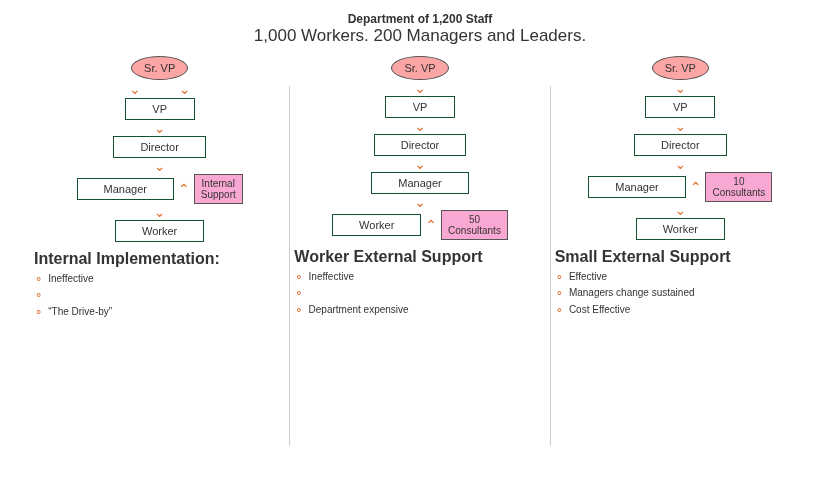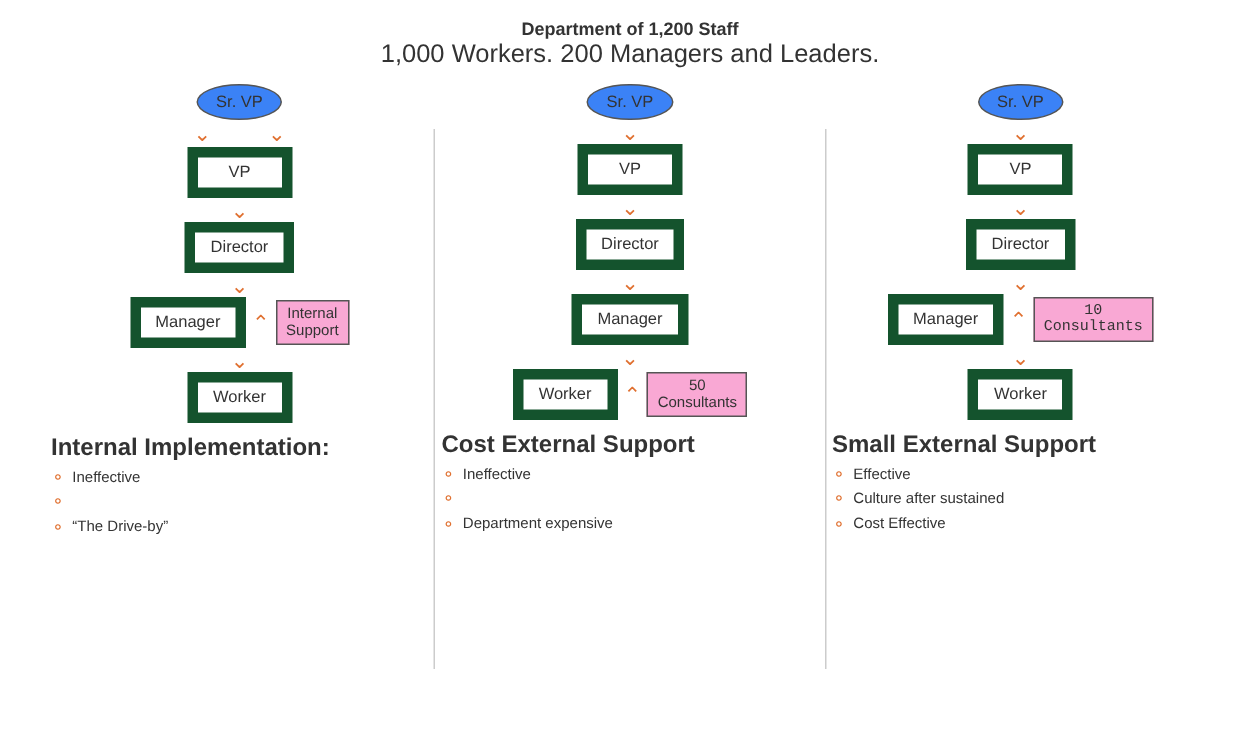--- a/index.html
+++ b/index.html
@@ -41,35 +41,35 @@
       width: 260px;
     }
     .org-chart {
       display: flex;
       flex-direction: column;
       align-items: center;
       width: 100%;
       margin-bottom: 8px;
     }
     .node-box {
-      border: 7px solid #14532d;
-      padding: 4px 10px;
+      border: 1px solid #14532d;
+      padding: 4px 26px;
       min-width: 70px;
       text-align: center;
       font-size: 11px;
       background: #fff;
       white-space: nowrap;
     }
     .node-oval {
       border: 1px solid #555;
       border-radius: 50%;
       padding: 5px 12px;
       text-align: center;
       font-size: 11px;
-      background: #3b82f6;
+      background: #fca5a5;
       white-space: nowrap;
     }
     .arrow-down {
       color: #e07030;
       font-size: 14px;
       line-height: 1;
       margin: 1px 0;
     }
     .arrow-left {
       color: #e07030;
@@ -208,21 +208,21 @@
         <div style="display:flex; align-items:center; gap:4px;">
           <div class="node-box">
             <span>Worker</span>
           </div>
           <div class="arrow-left">⌃</div>
           <div class="side-box" style="white-space:pre-line;">50
 Consultants</div>
         </div>
       </div>
       <div style="padding-left:4px;">
-        <div class="section-label">Cost External Support</div>
+        <div class="section-label">Worker External Support</div>
         <ul class="bullet-list">
           <li>
             <span class="bullet-circle">⚬</span>
             <span>Ineffective</span>
           </li>
           <li>
             <span class="bullet-circle">⚬</span>
           </li>
           <li>
             <span class="bullet-circle">⚬</span>
@@ -247,38 +247,38 @@
         <div class="node-box">
           <span>Director</span>
         </div>
         <div class="arrow-down">⌄</div>
 
         <div style="display:flex; align-items:center; gap:4px;">
           <div class="node-box">
             <span>Manager</span>
           </div>
           <div class="arrow-left">⌃</div>
-          <div class="side-box" style="white-space:pre-line;font-family:Liberation Mono, monospace;">10
+          <div class="side-box" style="white-space:pre-line;">10
 Consultants</div>
         </div>
         <div class="arrow-down">⌄</div>
         <div class="node-box">
           <span>Worker</span>
         </div>
       </div>
       <div style="padding-left:4px;">
         <div class="section-label">Small External Support</div>
         <ul class="bullet-list">
           <li>
             <span class="bullet-circle">⚬</span>
             <span>Effective</span>
           </li>
           <li>
             <span class="bullet-circle">⚬</span>
-            <span>Culture after sustained</span>
+            <span>Managers change sustained</span>
           </li>
           <li>
             <span class="bullet-circle">⚬</span>
             <span>Cost Effective</span>
           </li>
         </ul>
       </div>
     </div>
 
   </div>

